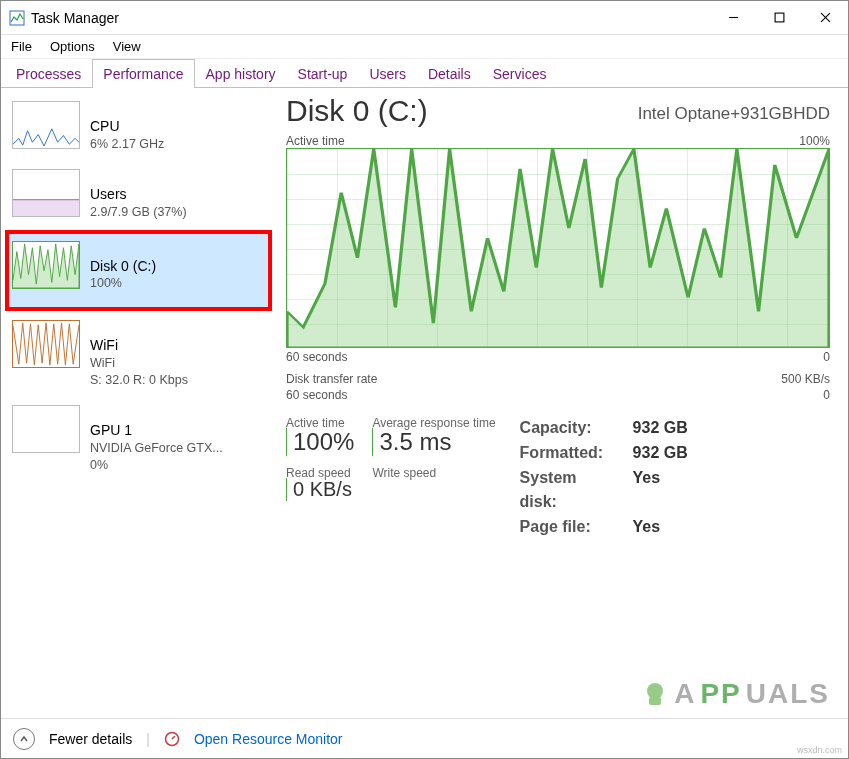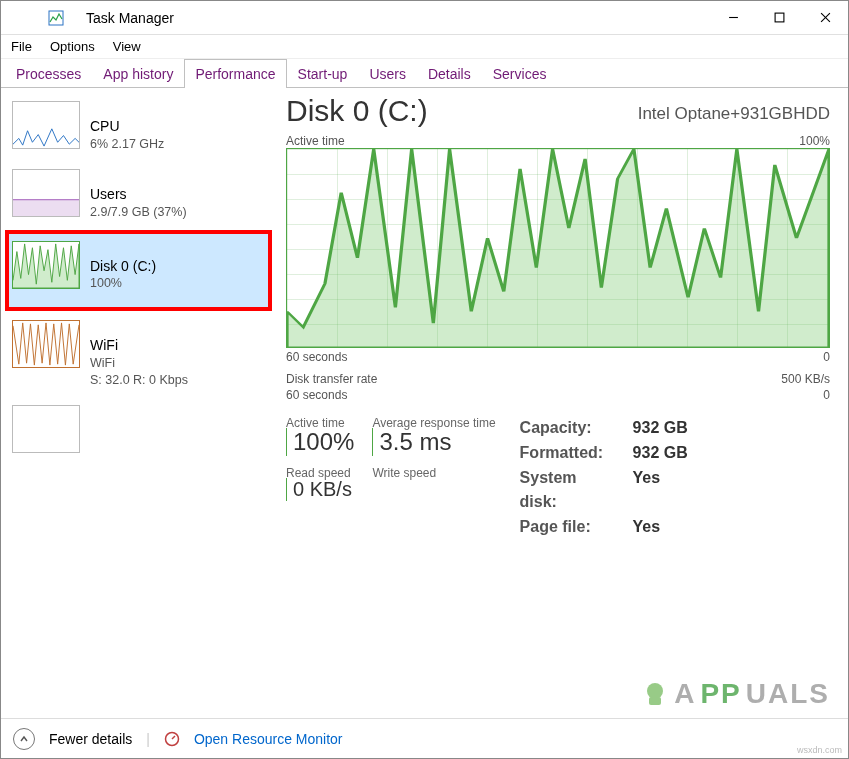--- a/index.html
+++ b/index.html
@@ -1,19 +1,19 @@
 <!DOCTYPE html>
 <html><head>
 <meta charset="utf-8">
 <style>
   * { box-sizing: border-box; font-family: "Segoe UI", Arial, sans-serif; }
   body { margin: 0; background: #fff; }
   .window { width: 849px; height: 759px; border: 1px solid #888; display: flex; flex-direction: column; background:#fff; position:relative;}
   .titlebar { height: 34px; display: flex; align-items: center; justify-content: space-between; padding: 0 0 0 8px; border-bottom: 1px solid #e0e0e0;}
-  .titlebar-left { display:flex; align-items:flex-start; gap:22px;margin-left:39px;}
+  .titlebar-left { display:flex; align-items:flex-start; gap:6px;}
   .titlebar-title { font-size: 14px; color:#000;}
   .title-icon { width:16px; height:16px; }
   .winctrls { display:flex; height:100%;}
   .winctrl { width:46px; display:flex; align-items:center; justify-content:center; color:#333;font-size:13px;}
   .winctrl svg { width:11px; height:11px;}
   .menubar { height:24px; display:flex; align-items:center; padding: 0 10px; gap:18px; font-size:13px; border-bottom:1px solid #eee;}
   .menubar span { cursor:default;}
   .tabbar { display:flex; border-bottom:1px solid #c0c0c0; font-size:14px; padding-left:4px;}
   .tab { padding:6px 10px 6px 10px; border:1px solid transparent; border-bottom:none; margin-bottom:-1px; color:#701a75;}
   .tab.active { border-color:#c0c0c0; background:#fff; border-top:1px solid #c0c0c0;}
@@ -91,22 +91,22 @@
   </div>
 
   <div class="menubar">
     <span>File</span>
     <span>Options</span>
     <span>View</span>
   </div>
 
   <div class="tabbar">
     <div class="tab">Processes</div>
+    <div class="tab active">Performance</div>
     <div class="tab">App history</div>
-    <div class="tab active">Performance</div>
     <div class="tab">Start-up</div>
     <div class="tab">Users</div>
     <div class="tab">Details</div>
     <div class="tab">Services</div>
   </div>
 
   <div class="content">
 
     <div class="sidebar">
 
@@ -156,20 +156,25 @@
         <div class="side-text">
           <span class="t1">WiFi</span>
           <span class="t2">WiFi</span>
           <span class="t3">S: 32.0  R: 0 Kbps</span>
         </div>
       </div>
 
 
       <div class="side-item">
         <div class="thumb"></div>
+        <div class="side-text">
+          <span class="t1">GPU 1</span>
+          <span class="t2">NVIDIA GeForce GTX...</span>
+          <span class="t3">0%</span>
+        </div>
       </div>
 
     </div>
 
     <div class="mainpane">
       <div class="main-head">
         <div class="main-title">Disk 0 (C:)</div>
         <div class="main-sub">Intel Optane+931GBHDD</div>
       </div>
 

